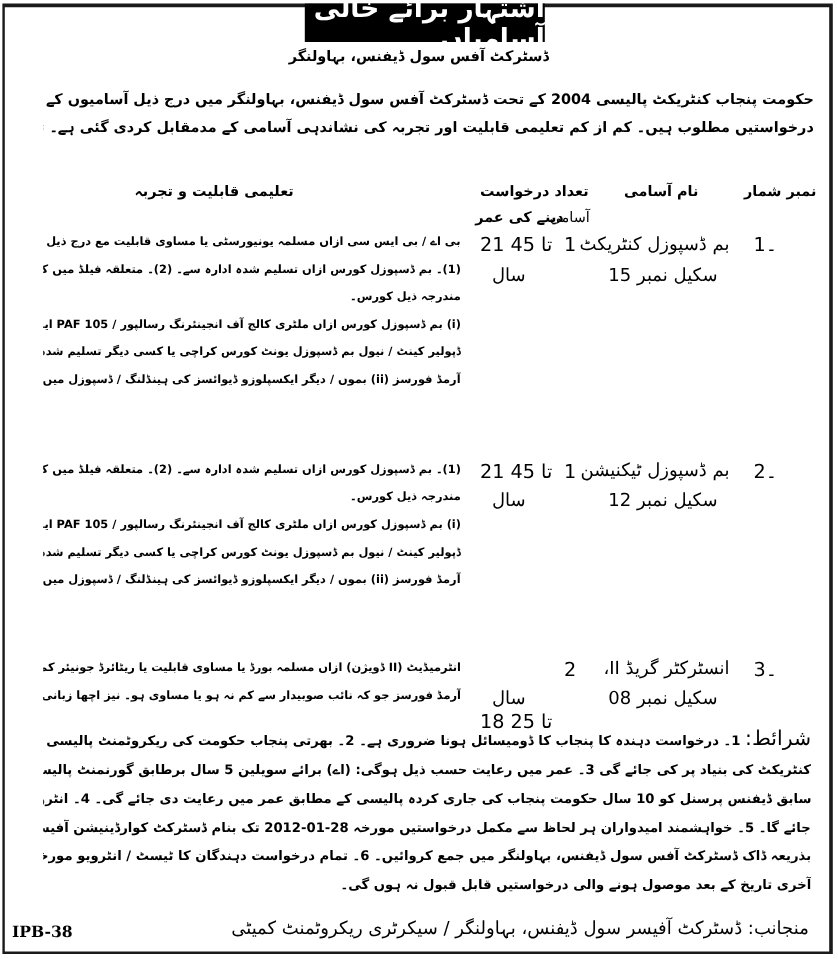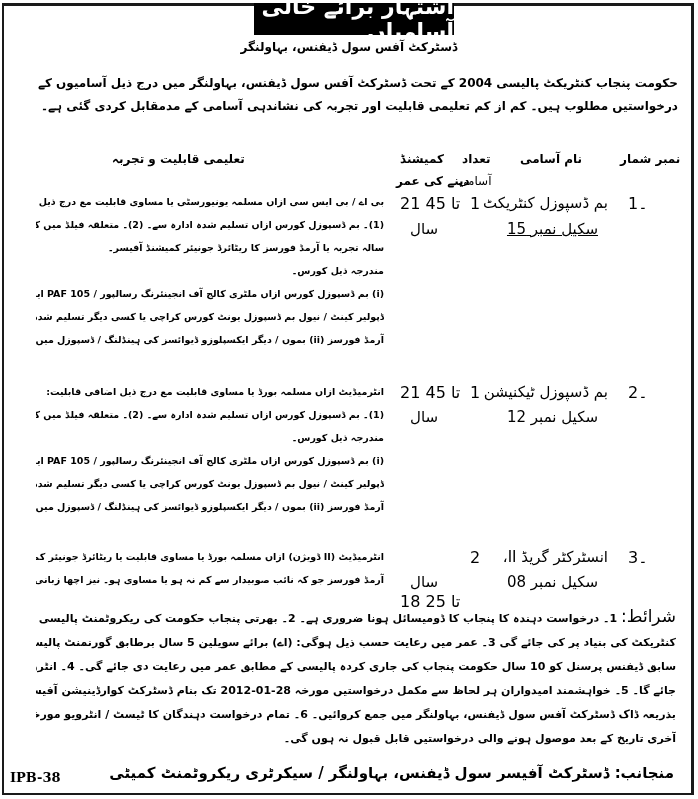--- a/index.html
+++ b/index.html
@@ -16,71 +16,69 @@
   .post-scale { position: absolute; direction: rtl; text-align: right; font-size: 15px; white-space: nowrap; }
   .count { position: absolute; left: 470px; font-size: 16px; white-space: nowrap; }
   .age { position: absolute; left: 400px; font-size: 16px; white-space: nowrap; direction: ltr; }
   .age-unit { position: absolute; left: 410px; font-size: 15px; direction: rtl; white-space: nowrap; }
   .qual { position: absolute; left: 36px; width: 348px; direction: rtl; text-align: right; font-size: 9.5px; font-weight: bold; line-height: 23px; }
   .qual span { display: block; white-space: nowrap; overflow: hidden; }
 
   .terms { position: absolute; left: 36px; right: 22px; top: 604px; direction: rtl; text-align: right; font-size: 11px; font-weight: bold; line-height: 24px; }
   .terms span { display: block; white-space: nowrap; overflow: hidden; }
   .terms .head { font-size: 17px; font-weight: normal; }
-  .footer { position: absolute; left: 160px; right: 24px; top: 764px; direction: rtl; text-align: right; font-size: 15px; font-weight: bold; white-space: nowrap; }
+  .footer { position: absolute; left: 160px; right: 24px; top: 764px; direction: rtl; text-align: right; font-size: 15px; font-weight: normal; white-space: nowrap; }
   .ref-code { position: absolute; left: 10px; top: 770px; font-family: "DejaVu Serif", serif; font-size: 13px; font-weight: bold; }
 </style>
 </head>
 <body>
 
 <div class="frame"></div>
 
 <div class="title-box">اشتہار برائے خالی آسامیاں</div>
 <div class="subtitle">ڈسٹرکٹ آفس سول ڈیفنس، بہاولنگر</div>
 
 <div class="intro">
   <span class="intro-line">حکومت پنجاب کنٹریکٹ پالیسی 2004 کے تحت ڈسٹرکٹ آفس سول ڈیفنس، بہاولنگر میں درج ذیل آسامیوں کے لئے</span>
   <span class="intro-line">درخواستیں مطلوب ہیں۔ کم از کم تعلیمی قابلیت اور تجربہ کی نشاندہی آسامی کے مدمقابل کردی گئی ہے۔ تعلیمی قابلیت و تجربہ سرٹیفکیٹ،</span>
 </div>
 
 <div class="th" style="left:620px; top:152px;">نمبر شمار</div>
 <div class="th" style="left:520px; top:152px;">نام آسامی</div>
 <div class="th" style="left:462px; top:152px;">تعداد</div>
 <div class="th" style="left:458px; top:174px; font-weight:normal;">آسامی</div>
-<div class="th" style="left:400px; top:152px;">کمیشنڈ</div>
+<div class="th" style="left:400px; top:152px;">درخواست</div>
 <div class="th" style="left:396px; top:174px;">دینے کی عمر</div>
 <div class="th" style="left:112px; top:152px;">تعلیمی قابلیت و تجربہ</div>
 
 <div>
   <div class="row-num" style="top:194px;">1۔</div>
   <div class="post-name" style="right:90px; top:194px;">بم ڈسپوزل کنٹریکٹ</div>
-  <div class="post-scale" style="right:100px; top:220px;text-decoration:underline;">سکیل نمبر 15</div>
+  <div class="post-scale" style="right:100px; top:220px;">سکیل نمبر 15</div>
   <div class="count" style="top:194px;">1</div>
   <div class="age" style="top:194px;">21 تا 45</div>
   <div class="age-unit" style="top:220px;">سال</div>
   <div class="qual" style="top:190px;">
     <span>بی اے / بی ایس سی ازاں مسلمہ یونیورسٹی یا مساوی قابلیت مع درج ذیل اضافی قابلیت:</span>
     <span>(1)۔ بم ڈسپوزل کورس ازاں تسلیم شدہ ادارہ سے۔ (2)۔ متعلقہ فیلڈ میں کم از کم ایک</span>
-    <span>سالہ تجربہ یا آرمڈ فورسز کا ریٹائرڈ جونیئر کمیشنڈ آفیسر۔</span>
     <span>مندرجہ ذیل کورس۔</span>
     <span>(i) بم ڈسپوزل کورس ازاں ملٹری کالج آف انجینئرنگ رسالپور / PAF 105 ایمونیشن</span>
     <span>ڈپولیر کینٹ / نیول بم ڈسپوزل یونٹ کورس کراچی یا کسی دیگر تسلیم شدہ ادارہ سے مثلاً</span>
     <span>آرمڈ فورسز (ii) بموں / دیگر ایکسپلوزو ڈیوائسز کی ہینڈلنگ / ڈسپوزل میں 5 سالہ تجربہ۔</span>
   </div>
 </div>
 
 <div>
   <div class="row-num" style="top:383px;">2۔</div>
   <div class="post-name" style="right:90px; top:383px;">بم ڈسپوزل ٹیکنیشن</div>
   <div class="post-scale" style="right:100px; top:408px;">سکیل نمبر 12</div>
   <div class="count" style="top:383px;">1</div>
   <div class="age" style="top:383px;">21 تا 45</div>
   <div class="age-unit" style="top:408px;">سال</div>
   <div class="qual" style="top:380px;">
-    <span>انٹرمیڈیٹ ازاں مسلمہ بورڈ یا مساوی قابلیت مع درج ذیل اضافی قابلیت:</span>
     <span>(1)۔ بم ڈسپوزل کورس ازاں تسلیم شدہ ادارہ سے۔ (2)۔ متعلقہ فیلڈ میں کم از کم ایک</span>
     <span>مندرجہ ذیل کورس۔</span>
     <span>(i) بم ڈسپوزل کورس ازاں ملٹری کالج آف انجینئرنگ رسالپور / PAF 105 ایمونیشن</span>
     <span>ڈپولیر کینٹ / نیول بم ڈسپوزل یونٹ کورس کراچی یا کسی دیگر تسلیم شدہ ادارہ سے مثلاً</span>
     <span>آرمڈ فورسز (ii) بموں / دیگر ایکسپلوزو ڈیوائسز کی ہینڈلنگ / ڈسپوزل میں 5 سالہ تجربہ۔</span>
   </div>
 </div>
 
 <div>
   <div class="row-num" style="top:548px;">3۔</div>

